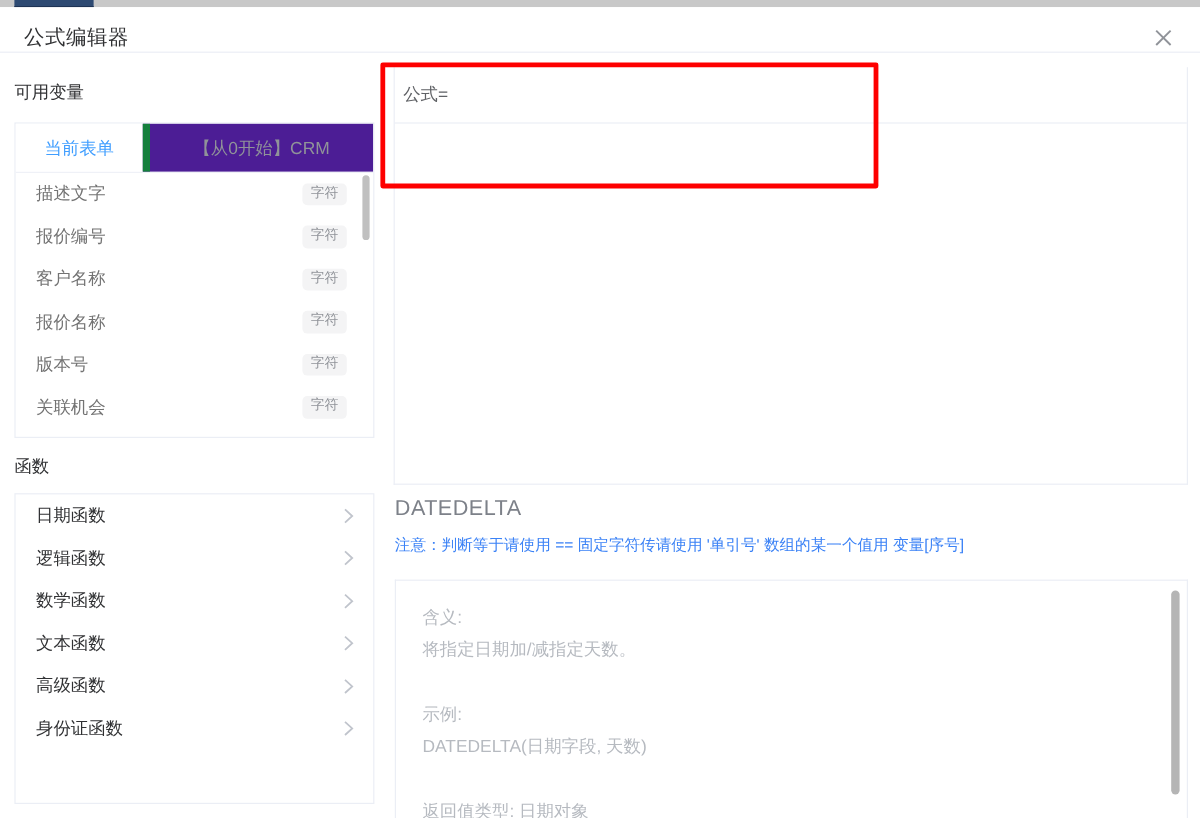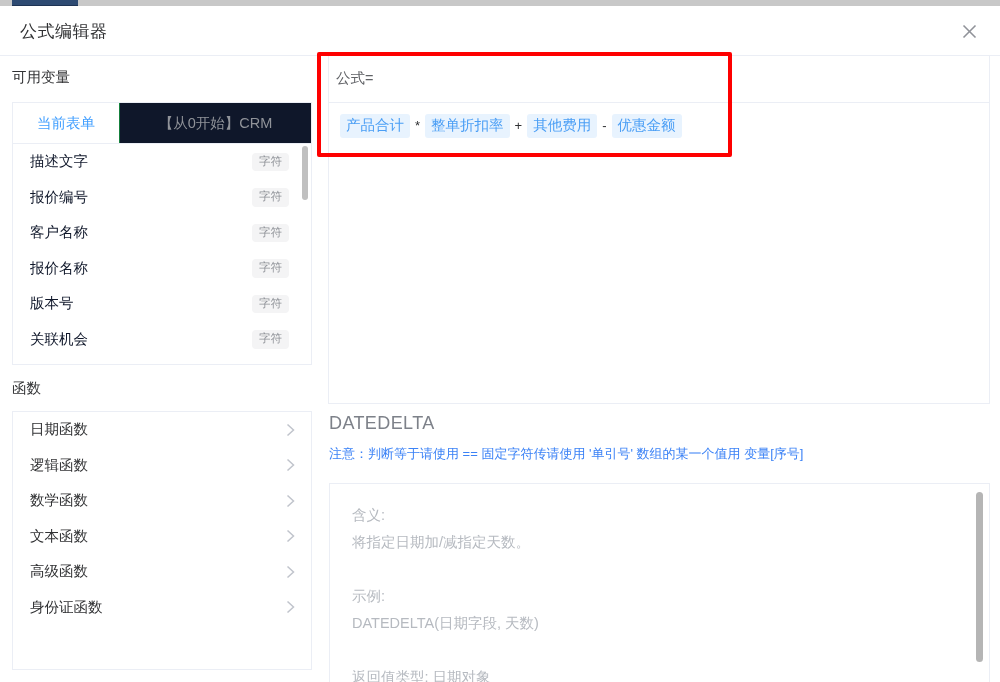--- a/index.html
+++ b/index.html
@@ -30,21 +30,21 @@
     width: 66px; height: 6px;
     background: #2e4a72;
     border-bottom: 1px solid #1e3354;
     box-sizing: border-box;
   }
 
   
   #dialog-header {
     position: absolute;
     left: 0; top: 6px;
-    width: 1000px; height: 50px;
+    width: 1000px; height: 38px;
     box-sizing: border-box;
     border-bottom: 1px solid #ebeef5;
     background: #fff;
   }
   #dialog-title {
     position: absolute;
     left: 20px; top: 14px;
     font-size: 17px;
     color: #303133;
     letter-spacing: .5px;
@@ -95,42 +95,42 @@
     white-space: nowrap;
   }
   .var-tab.tab-current {
     width: 106px;
     color: #409eff;
     background: #fff;
   }
   .var-tab.tab-other {
     flex: 1;
     color: #909399;
-    background: #0f172a;
-    border-left: 1px solid #15803d;
+    background: #4c1d95;
+    border-left: 6px solid #15803d;
   }
 
   #variables-list {
     position: relative;
     height: 220px;
     overflow: hidden;
   }
   .var-row {
     position: relative;
     height: 35.5px;
     display: flex;
     align-items: center;
     padding-left: 17px;
     padding-right: 22px;
     box-sizing: border-box;
     cursor: pointer;
   }
   .var-name {
     font-size: 14.5px;
-    color: #0f172a;
+    color: #737373;
     flex: 1;
   }
   .var-type-badge {
     font-size: 11.5px;
     color: #909399;
     background: #f4f4f5;
     border-radius: 4px;
     padding: 3px 7px 4px 7px;
     line-height: 1;
   }
@@ -385,23 +385,20 @@
       <svg width="9" height="14" viewBox="0 0 9 14">
           <polyline points="1.5,1.5 7.5,7 1.5,12.5" fill="none" stroke="#c0c4cc" stroke-width="1.5"></polyline>
         </svg>
     </span>
   </div>
 </div>
 
 <div id="formula-panel">
   <div id="formula-eq-label">公式=</div>
   <div id="formula-divider"></div>
-  <div id="formula-input">
-    <span class="token">产品合计</span><span class="op">*</span><span class="token">整单折扣率</span><span class="op">+</span><span class="token">其他费用</span><span class="op">-</span><span class="token">优惠金额</span>
-  </div>
 </div>
 
 <div id="highlight-rect"></div>
 
 <div id="function-name-title">DATEDELTA</div>
 <div id="function-note">注意：判断等于请使用 == 固定字符传请使用 '单引号' 数组的某一个值用 变量[序号]</div>
 
 <div id="description-box">
   <div id="description-text">含义:
 将指定日期加/减指定天数。

